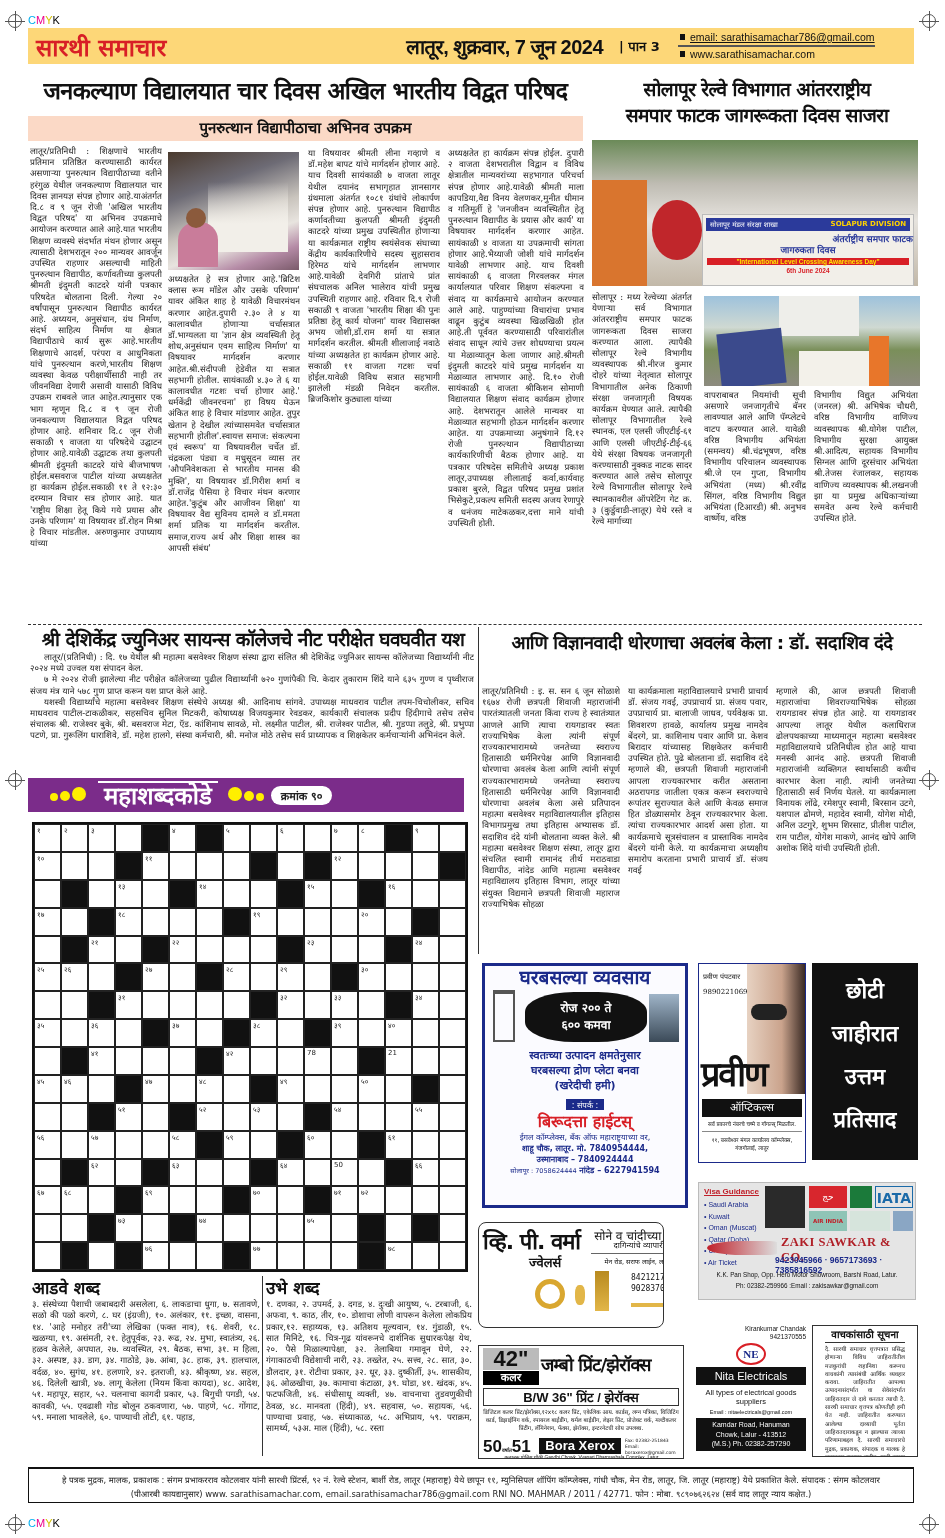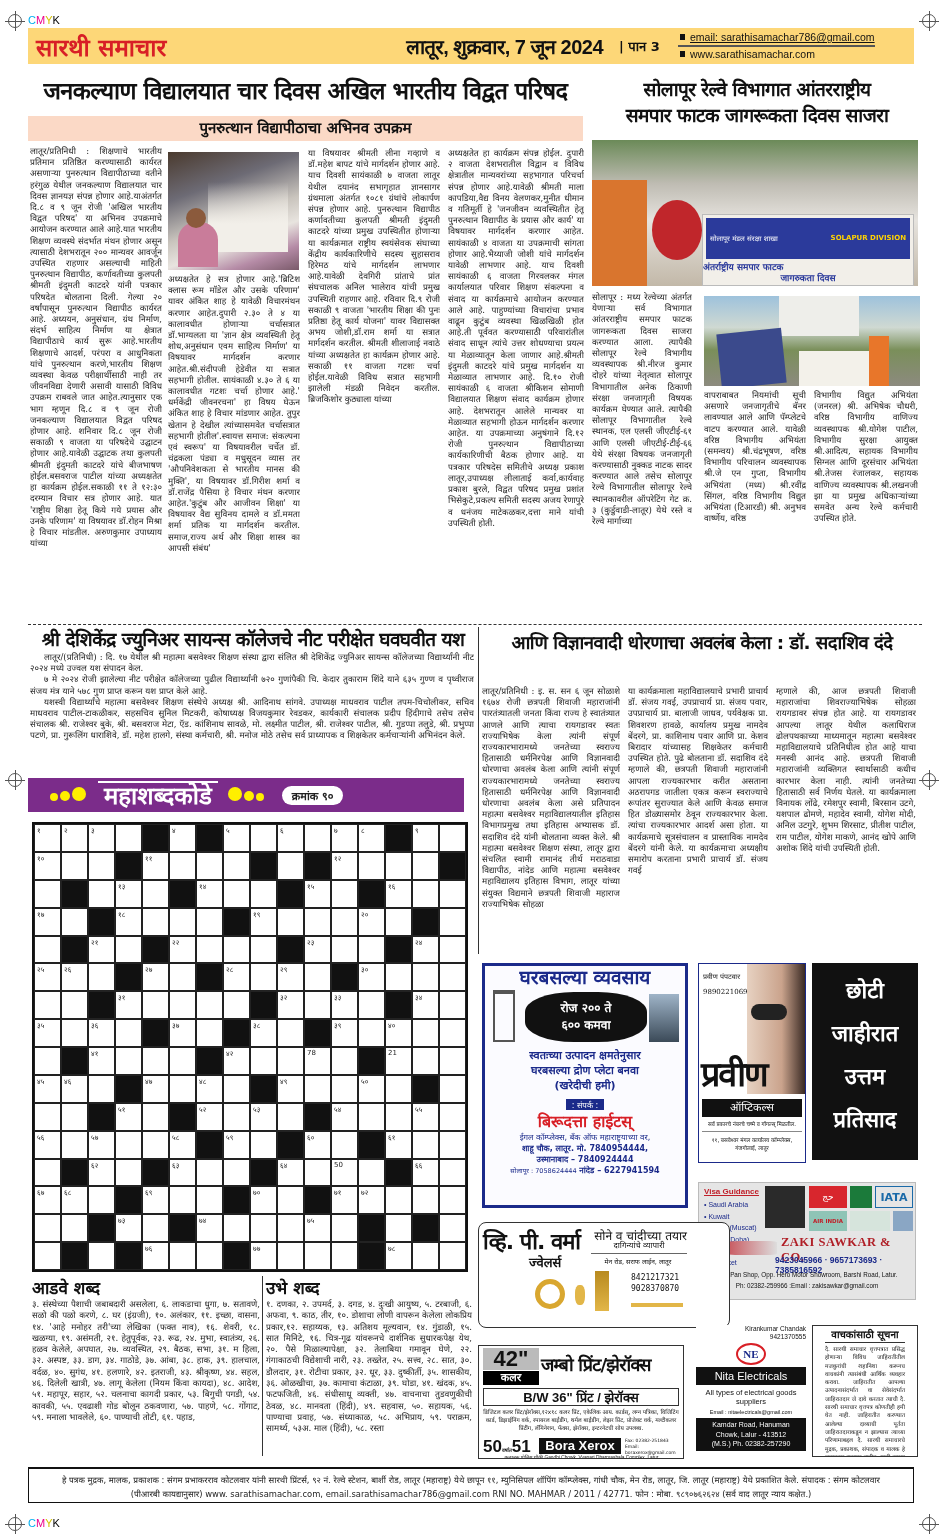--- a/index.html
+++ b/index.html
@@ -20,21 +20,21 @@
 .mast-contact div:before{content:"";position:absolute;left:2px;top:4px;width:5px;height:6px;background:#111}
 .mast-contact .email{border-bottom:2px solid #555;text-decoration:underline}
 .hl{font-family:"DejaVu Sans",sans-serif;font-weight:bold;color:#111;letter-spacing:-0.6px}
 .body-text{font-size:8.6px;line-height:11.2px;color:#222;text-align:justify;font-family:"DejaVu Serif",serif;overflow:hidden}
 .photo{position:absolute;overflow:hidden}
 .dash{position:absolute;border-top:1px dashed #333}
 .vrule{position:absolute;border-left:1px solid #333}
 .crossword-head{position:absolute;left:28px;top:778px;width:436px;height:34px;background:#7b2c8a;display:flex;align-items:center}
 .dot{display:inline-block;border-radius:50%;background:#ffef00;margin-right:2px}
 .cw-title{color:#fff;font-size:24px;font-weight:bold;font-family:"DejaVu Sans",sans-serif;padding:0 6px;border-top:2px solid #fff;line-height:26px}
-.cw-num{background:#fff;color:#222;border-radius:10px;font-size:11px;padding:2px 10px;margin-left:16px;font-weight:bold}
+.cw-num{background:#fff;color:#222;border-radius:10px;font-size:11px;padding:2px 10px;margin-left:5px;font-weight:bold}
 .grid{position:absolute;left:32px;top:822px;width:436px;height:450px;display:grid;grid-template-columns:repeat(16,1fr);grid-template-rows:repeat(16,1fr);border:2px solid #111}
 .cell{border:1px solid #222;font-size:7px;padding:1px 2px;color:#222;background:#fff}
 .cell.b{background:#111}
 .clue-head{font-size:17px;font-weight:bold;font-family:"DejaVu Sans",sans-serif}
 .clue-text{font-size:8.6px;line-height:11.3px;font-family:"DejaVu Serif",serif;text-align:justify;color:#222}
 .ad{position:absolute;overflow:hidden}
 .footer{position:absolute;left:28px;top:1467px;width:886px;height:36px;border:1px solid #111;border-top:2px solid #111;font-size:8.4px;text-align:center;line-height:14px;padding-top:4px;font-family:"DejaVu Sans",sans-serif;color:#222}
 </style>
 </head>
 <body>
@@ -71,25 +71,25 @@
 <div class="abs body-text" style="left:448px;top:148px;width:136px;height:452px">अध्यक्षतेत हा कार्यक्रम संपन्न होईल. दुपारी २ वाजता देशभरातील विद्वान व विविध क्षेत्रातील मान्यवरांच्या सहभागात परिचर्चा संपन्न होणार आहे.यावेळी श्रीमती माला कापडिया,वैद्य विनय वेलणकर,मुनीत धीमान व गतिमूर्ती हे 'जनजीवन व्यवस्थितीत हेतू पुनरुत्थान विद्यापीठ के प्रयास और कार्य' या विषयावर मार्गदर्शन करणार आहेत. सायंकाळी ४ वाजता या उपक्रमाची सांगता होणार आहे.भैय्याजी जोशी यांचे मार्गदर्शन यावेळी लाभणार आहे. याच दिवशी सायंकाळी ६ वाजता गिरवलकर मंगल कार्यालयात परिवार शिक्षण संकल्पना व संवाद या कार्यक्रमाचे आयोजन करण्यात आले आहे. पाहुण्यांच्या विचारांचा प्रभाव वाढून कुटुंब व्यवस्था खिळखिळी होत आहे.ती पूर्ववत करण्यासाठी परिवारांतील संवाद साधून त्यांचे उत्तर शोधण्याचा प्रयत्न या मेळाव्यातून केला जाणार आहे.श्रीमती इंदुमती काटदरे यांचे प्रमुख मार्गदर्शन या मेळाव्यात लाभणार आहे. दि.१० रोजी सायंकाळी ६ वाजता श्रीकिशन सोमाणी विद्यालयात शिक्षण संवाद कार्यक्रम होणार आहे. देशभरातून आलेले मान्यवर या मेळाव्यात सहभागी होऊन मार्गदर्शन करणार आहेत. या उपक्रमाच्या अनुषंगाने दि.१२ रोजी पुनरुत्थान विद्यापीठाच्या कार्यकारिणीची बैठक होणार आहे. या पत्रकार परिषदेस समितीचे अध्यक्ष प्रकाश लातूर,उपाध्यक्ष लीलाताई कर्वा,कार्यवाह प्रकाश बुरले, विद्वत परिषद प्रमुख प्रशांत भिसेकुटे,प्रकल्प समिती सदस्य अजय रेणापुरे व धनंजय माटेकळकर,दत्ता माने यांची उपस्थिती होती.</div>
 
 <div class="abs hl" style="left:592px;top:76px;width:330px;font-size:19px;line-height:26px;text-align:center">
   <div>सोलापूर रेल्वे विभागात आंतरराष्ट्रीय</div>
   <div>समपार फाटक जागरूकता दिवस साजरा</div>
 </div>
 <div class="photo" style="left:592px;top:140px;width:326px;height:146px;background:linear-gradient(180deg,#6b8a58 0%,#bfbcb3 30%,#e6e3de 55%,#c2b8a8 100%)">
   <div style="position:absolute;left:0;top:40px;width:55px;height:106px;background:#d9752e"></div>
   <div style="position:absolute;left:60px;top:60px;width:50px;height:60px;background:#c0262b;border-radius:50%"></div>
   <div style="position:absolute;left:110px;top:74px;width:212px;height:72px;background:#f2efe9;border:1px solid #bbb">
-    <div style="background:#2b3a9b;color:#fff;font-size:7px;padding:16px 4px;display:flex;justify-content:space-between;margin:3px">
+    <div style="background:#2b3a9b;color:#fff;font-size:7px;padding:2px 4px;display:flex;justify-content:space-between;margin:3px">
       <span>सोलापूर मंडल संरक्षा शाखा</span>
       <span style="color:#ffd200;font-weight:bold">SOLAPUR DIVISION</span>
     </div>
-    <div style="text-align:left;font-size:9px;font-weight:bold;color:#2b3a9b;line-height:11px">अंतर्राष्ट्रीय समपार फाटक</div>
+    <div style="text-align:right;font-size:9px;font-weight:bold;color:#2b3a9b;line-height:11px">अंतर्राष्ट्रीय समपार फाटक</div>
     <div style="text-align:center;font-size:9px;font-weight:bold;color:#2b3a9b;line-height:11px">जागरुकता दिवस</div>
     <div style="background:#d81f26;color:#ffe600;font-size:6.5px;font-weight:bold;text-align:center;margin:2px 4px;font-family:'Liberation Sans',sans-serif">"International Level Crossing Awareness Day"</div>
     <div style="color:#d81f26;font-size:6.5px;font-weight:bold;text-align:center;font-family:'Liberation Sans',sans-serif">6th June 2024</div>
   </div>
 </div>
 <div class="abs body-text" style="left:592px;top:292px;width:100px;height:308px">सोलापूर : मध्य रेल्वेच्या अंतर्गत येणाऱ्या सर्व विभागात आंतरराष्ट्रीय समपार फाटक जागरूकता दिवस साजरा करण्यात आला. त्यापैकी सोलापूर रेल्वे विभागीय व्यवस्थापक श्री.नीरज कुमार दोहरे यांच्या नेतृत्वात सोलापूर विभागातील अनेक ठिकाणी संरक्षा जनजागृती विषयक कार्यक्रम घेण्यात आले. त्यापैकी सोलापूर विभागातील रेल्वे स्थानक, एल एलसी जीएटीई-६१ आणि एलसी जीएटीई-टीई-६६ येथे संरक्षा विषयक जनजागृती करण्यासाठी नुक्कड नाटक सादर करण्यात आले तसेच सोलापूर रेल्वे विभागातील सोलापूर रेल्वे स्थानकावरील ऑपरेटिंग गेट क्र. ३ (कुर्डुवाडी-लातूर) येथे रस्ते व रेल्वे मार्गाच्या</div>
 <div class="photo" style="left:704px;top:296px;width:216px;height:90px;background:linear-gradient(180deg,#9ec2dc 0%,#cfd9d2 35%,#7a8f5a 60%,#8c8a7f 100%)">
   <div style="position:absolute;left:75px;top:0;width:80px;height:40px;background:#eeeeea"></div>
   <div style="position:absolute;left:15px;top:35px;width:65px;height:55px;background:#3b4a8c;transform:rotate(-6deg)"></div>
   <div style="position:absolute;left:95px;top:55px;width:70px;height:35px;background:#f3f1ea"></div>
@@ -436,32 +436,32 @@
       <div>• Saudi Arabia</div>
       <div>• Kuwait</div>
       <div>• Oman (Muscat)</div>
       <div>• Qatar (Doha)</div>
       <div>• UAE (Dubai)</div>
       <div>• Air Ticket</div>
     </div>
   <div style="position:absolute;left:66px;top:3px;width:40px;height:42px;background:#2a2a2a"></div>
   <div style="position:absolute;left:110px;top:3px;width:38px;height:22px;background:#d8262d;color:#fff;font-size:9px;text-align:center;line-height:22px">حج وعمرہ</div>
   <div style="position:absolute;left:151px;top:3px;width:22px;height:22px;background:#1b7a3a"></div>
-  <div style="position:absolute;left:176px;top:3px;width:38px;height:22px;border:1px solid #1b6aa8;color:#1b6aa8;font-size:11px;font-weight:bold;text-align:center;line-height:22px">IATA</div>
+  <div style="position:absolute;left:176px;top:3px;width:38px;height:22px;border:1px solid #1b6aa8;color:#1b6aa8;font-size:14px;font-weight:bold;text-align:center;line-height:22px">IATA</div>
   <div style="position:absolute;left:110px;top:28px;width:38px;height:20px;background:#8fc4b6;color:#c0202a;font-size:5.5px;text-align:center;line-height:20px;font-weight:bold">AIR INDIA</div>
   <div style="position:absolute;left:151px;top:28px;width:40px;height:20px;background:#d6e4dc"></div>
   <div style="position:absolute;left:194px;top:28px;width:20px;height:20px;background:#8aa6c4"></div>
   <div style="position:absolute;left:82px;top:52px;font-size:12.5px;font-weight:bold;color:#b02028;font-family:'Liberation Serif',serif;letter-spacing:0.5px">ZAKI SAWKAR &amp; CO.</div>
   <div style="position:absolute;left:8px;top:58px;width:70px;height:14px;background:linear-gradient(90deg,#c0202a,#ddd);border-radius:50% 10% 10% 50%"></div>
   <div style="position:absolute;left:76px;top:72px;font-size:8.5px;font-weight:bold;color:#1b2a8a;font-family:'Liberation Sans',sans-serif">9423045966 · 9657173693 · 7385816592</div>
   <div style="position:absolute;left:0;top:88px;width:216px;font-size:6.3px;text-align:center;font-family:'Liberation Sans',sans-serif">K.K. Pan Shop, Opp. Hero Motor Showroom, Barshi Road, Latur.</div>
   <div style="position:absolute;left:0;top:99px;width:216px;font-size:6.3px;text-align:center;font-family:'Liberation Sans',sans-serif">Ph: 02382-259966 :Email : zakisawkar@gmail.com</div>
 </div>
 
-<div class="ad" style="left:478px;top:1222px;width:252px;height:106px;border:1px solid #333;border-radius:8px;background:#fff">
+<div class="ad" style="left:478px;top:1222px;width:186px;height:106px;border:1px solid #333;border-radius:8px;background:#fff">
   <div style="position:absolute;left:4px;top:2px;font-size:22px;font-weight:bold;letter-spacing:-1px">व्हि. पी. वर्मा</div>
   <div style="position:absolute;left:50px;top:30px;font-size:13px;font-weight:bold">ज्वेलर्स</div>
   <div style="position:absolute;left:112px;top:4px;width:96px;font-size:12px;text-align:right">सोने व चांदीच्या तयार</div>
   <div style="position:absolute;left:112px;top:16px;width:96px;font-size:8px;text-align:center;border-bottom:1px solid #666;padding-bottom:3px">दागिन्यांचे व्यापारी</div>
   <div style="position:absolute;left:110px;top:34px;width:98px;font-size:6.5px;text-align:center">मेन रोड, सराफ लाईन, लातूर</div>
   <div style="position:absolute;left:152px;top:50px;font-size:8px;font-family:'DejaVu Sans Mono',monospace">8421217321</div>
   <div style="position:absolute;left:152px;top:61px;font-size:8px;font-family:'DejaVu Sans Mono',monospace">9028370870</div>
   <div style="position:absolute;left:56px;top:56px;width:30px;height:30px;border:5px solid #d9a730;border-radius:50%"></div>
   <div style="position:absolute;left:96px;top:62px;width:10px;height:20px;background:#e2b648;border-radius:40%"></div>
   <div style="position:absolute;left:116px;top:48px;width:14px;height:40px;background:linear-gradient(180deg,#b88a1f,#e2b648)"></div>

